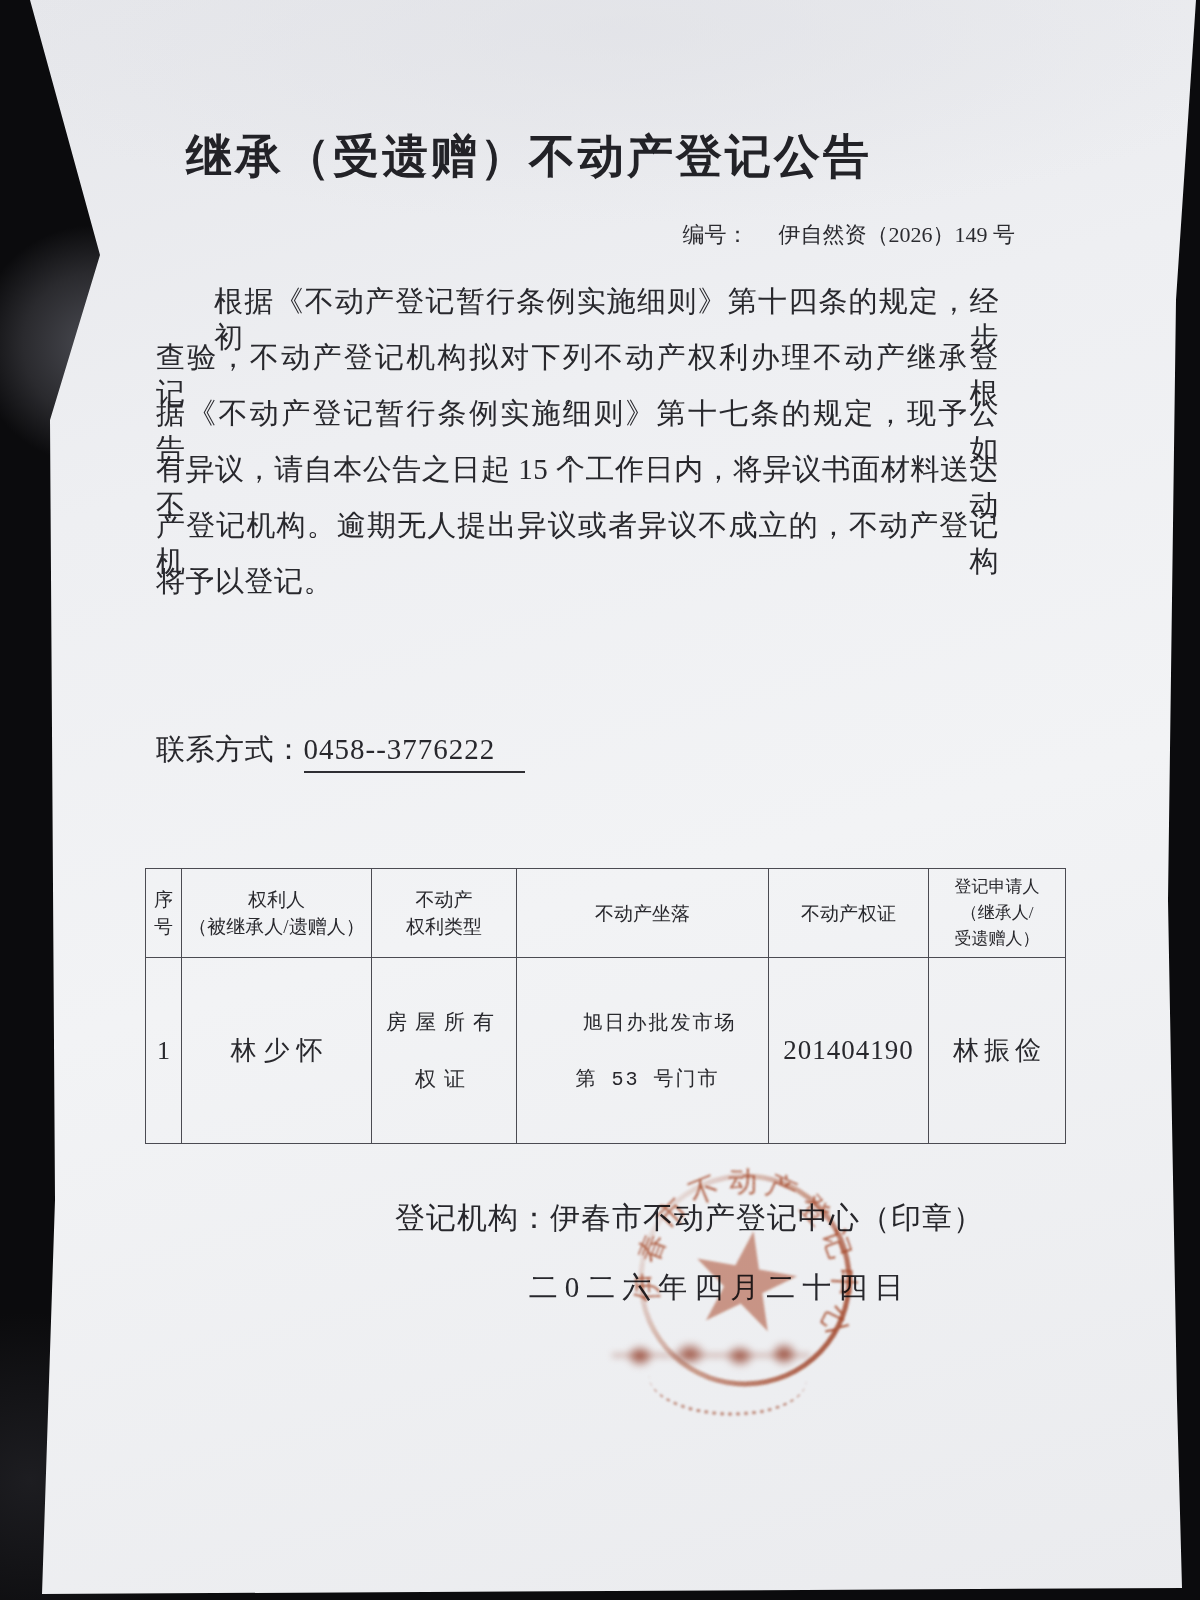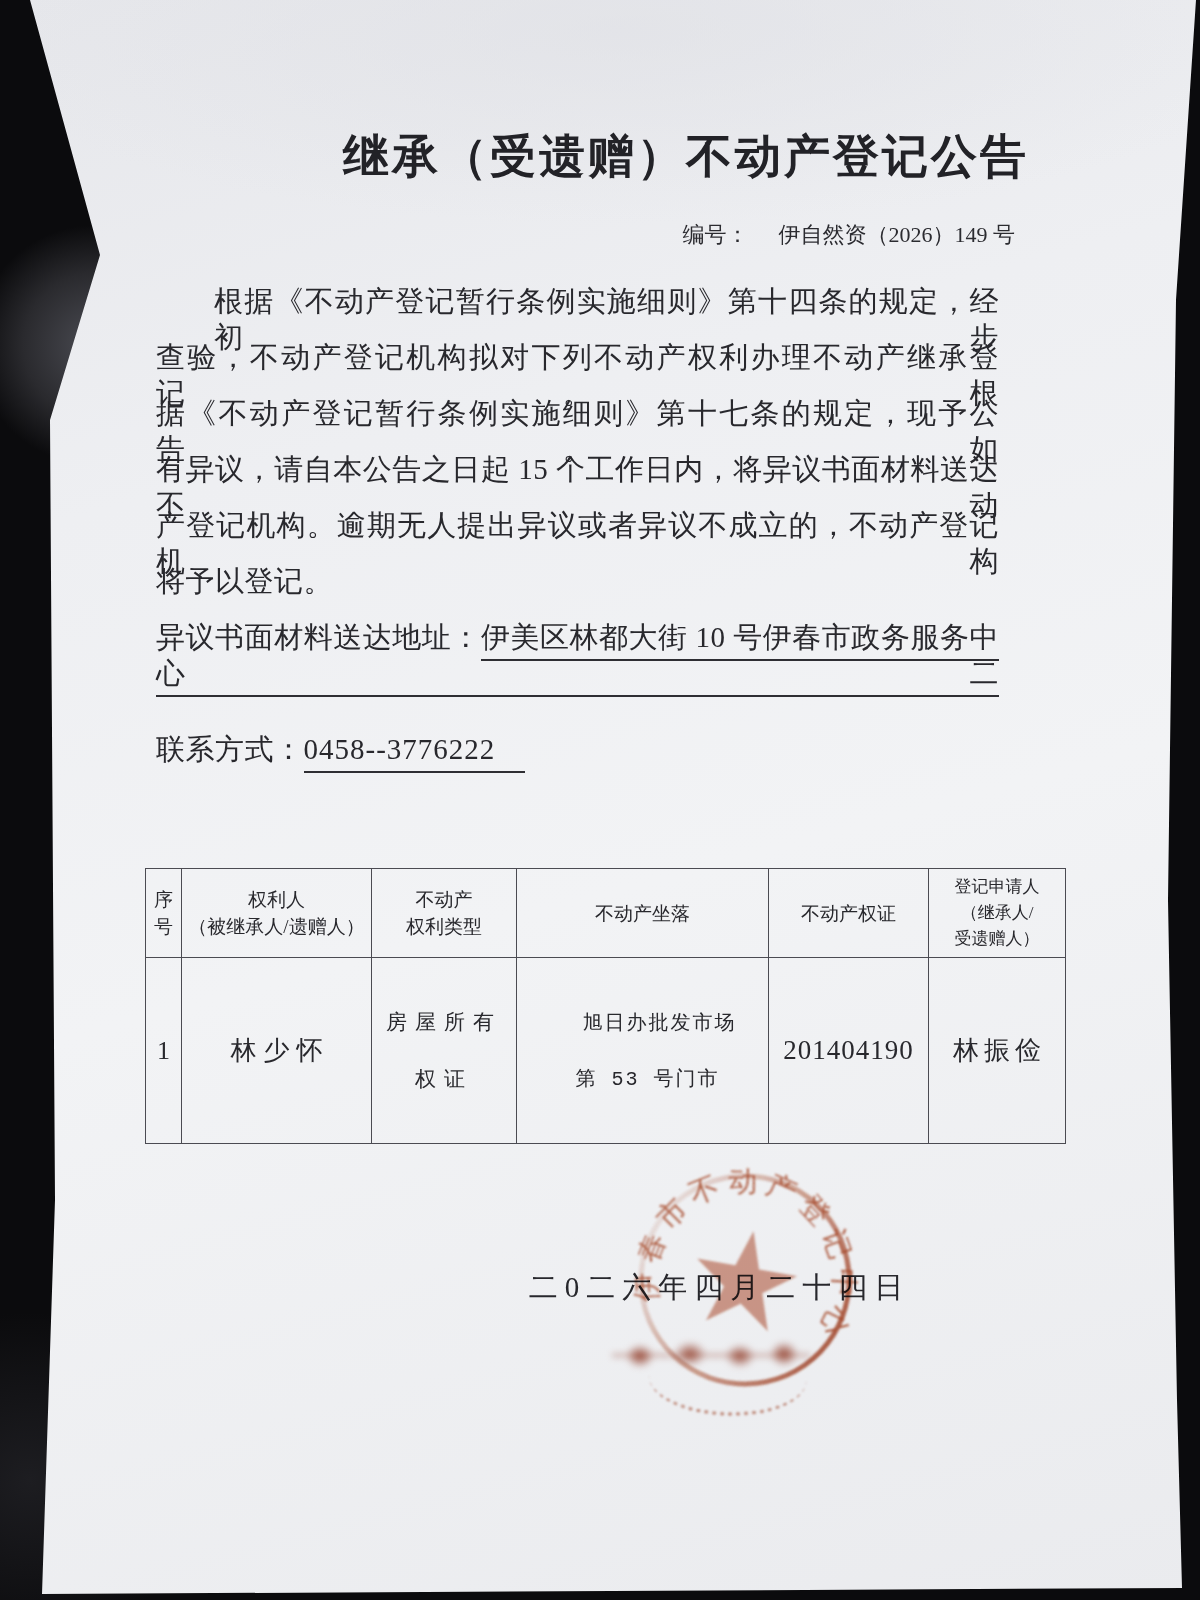--- a/index.html
+++ b/index.html
@@ -17,21 +17,21 @@
   }
   .paper{
     position:absolute;inset:0;
     clip-path:polygon(30px 0px,1196px 0px,1176px 300px,1168px 900px,1177px 1400px,1182px 1588px,42px 1594px,55px 1200px,50px 420px,100px 255px);
     background:
       radial-gradient(ellipse 900px 260px at 620px 30px, rgba(222,223,228,.55), rgba(0,0,0,0) 75%),
       linear-gradient(165deg,#e6e7eb 0%,#eeeff2 28%,#f2f3f5 55%,#eaebee 100%);
   }
   .title{
     position:absolute;left:172px;width:843px;top:126px;
-    font-size:46px;font-weight:bold;text-align:right;letter-spacing:3px;
+    font-size:46px;font-weight:bold;text-align:left;letter-spacing:3px;
     transform:translateX(14px);color:#222227;
   }
   .doc-number{
     position:absolute;left:172px;width:843px;top:220px;
     font-size:22px;text-align:right;color:#2b2b30;
   }
   .doc-number .val{margin-left:30px;}
   .line{
     position:absolute;left:156px;width:843px;height:56px;line-height:36px;
     font-size:29px;letter-spacing:.5px;white-space:nowrap;color:#28282d;
@@ -101,23 +101,20 @@
 
     <div>
       <div class="line fill indent" style="top:283px">根据《不动产登记暂行条例实施细则》第十四条的规定，经初步</div>
       <div class="line fill" style="top:339px">查验，不动产登记机构拟对下列不动产权利办理不动产继承登记。根</div>
       <div class="line fill" style="top:395px">据《不动产登记暂行条例实施细则》第十七条的规定，现予公告。如</div>
       <div class="line fill" style="top:451px">有异议，请自本公告之日起 15 个工作日内，将异议书面材料送达不动</div>
       <div class="line fill" style="top:507px">产登记机构。逾期无人提出异议或者异议不成立的，不动产登记机构</div>
       <div class="line" style="top:563px">将予以登记。</div>
     </div>
 
-    <div class="line fill" style="top:619px">
-      <span>异议书面材料送达地址：</span><span class="ul">伊美区林都大街 10 号伊春市政务服务中心二</span>
-    </div>
     <div class="line" style="top:731px">
       <span>联系方式：</span><span class="ul phone">0458--3776222</span>
     </div>
 
     <table class="prop">
       <colgroup>
         <col style="width:36px">
           <col style="width:190px">
           <col style="width:145px">
         <col style="width:252px">
@@ -160,20 +157,21 @@
         <td class="loc-cell">
           <div class="loc-l1">旭日办批发市场</div>
           <div class="loc-l2">第 53 号门市</div>
         </td>
         <td class="cert-cell">201404190</td>
         <td class="appl-cell">林振俭</td>
       </tr>
     </tbody>
       </table>
 
+    <div class="registry">登记机构：伊春市不动产登记中心（印章）</div>
     <div class="dateline">二0二六年四月二十四日</div>
 
     <div class="stamp">
       <svg width="244" height="244" viewBox="0 0 244 244">
         <defs>
           <linearGradient id="ringGrad" x1="0" y1="0.3" x2="1" y2="0.7">
             <stop offset="0" stop-color="rgba(181,83,47,0.10)"></stop>
             <stop offset="0.45" stop-color="rgba(181,83,47,0.45)"></stop>
             <stop offset="1" stop-color="rgba(170,68,36,0.85)"></stop>
           </linearGradient>

